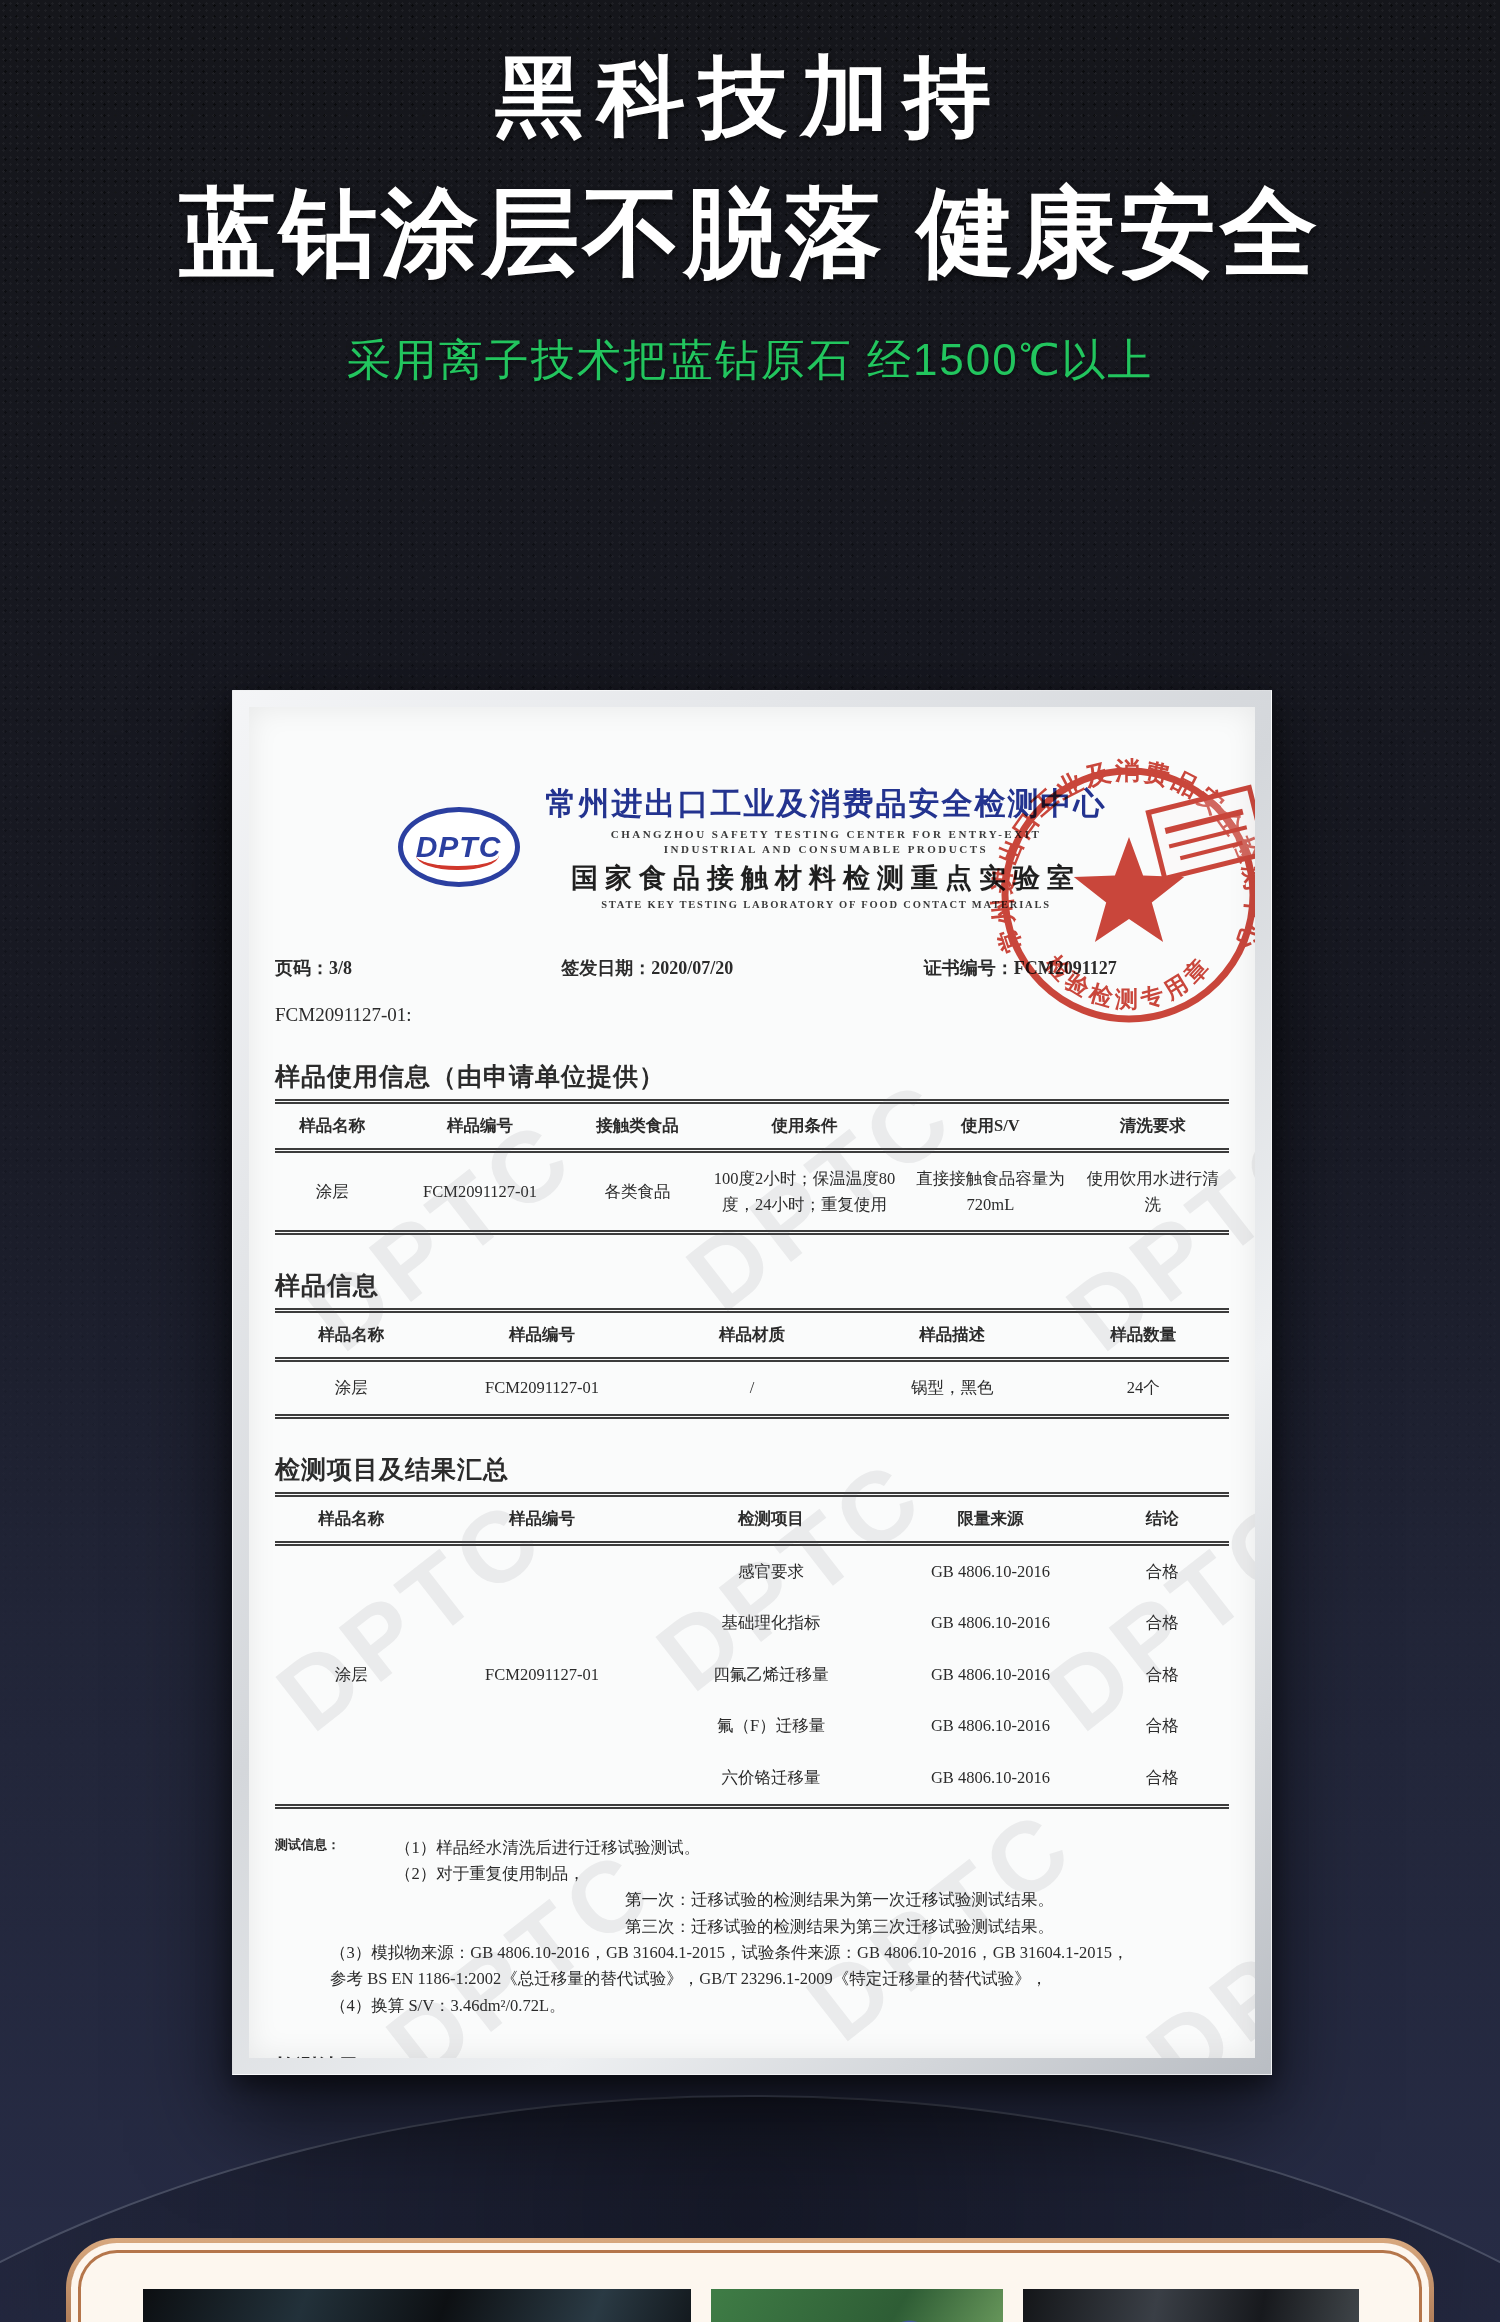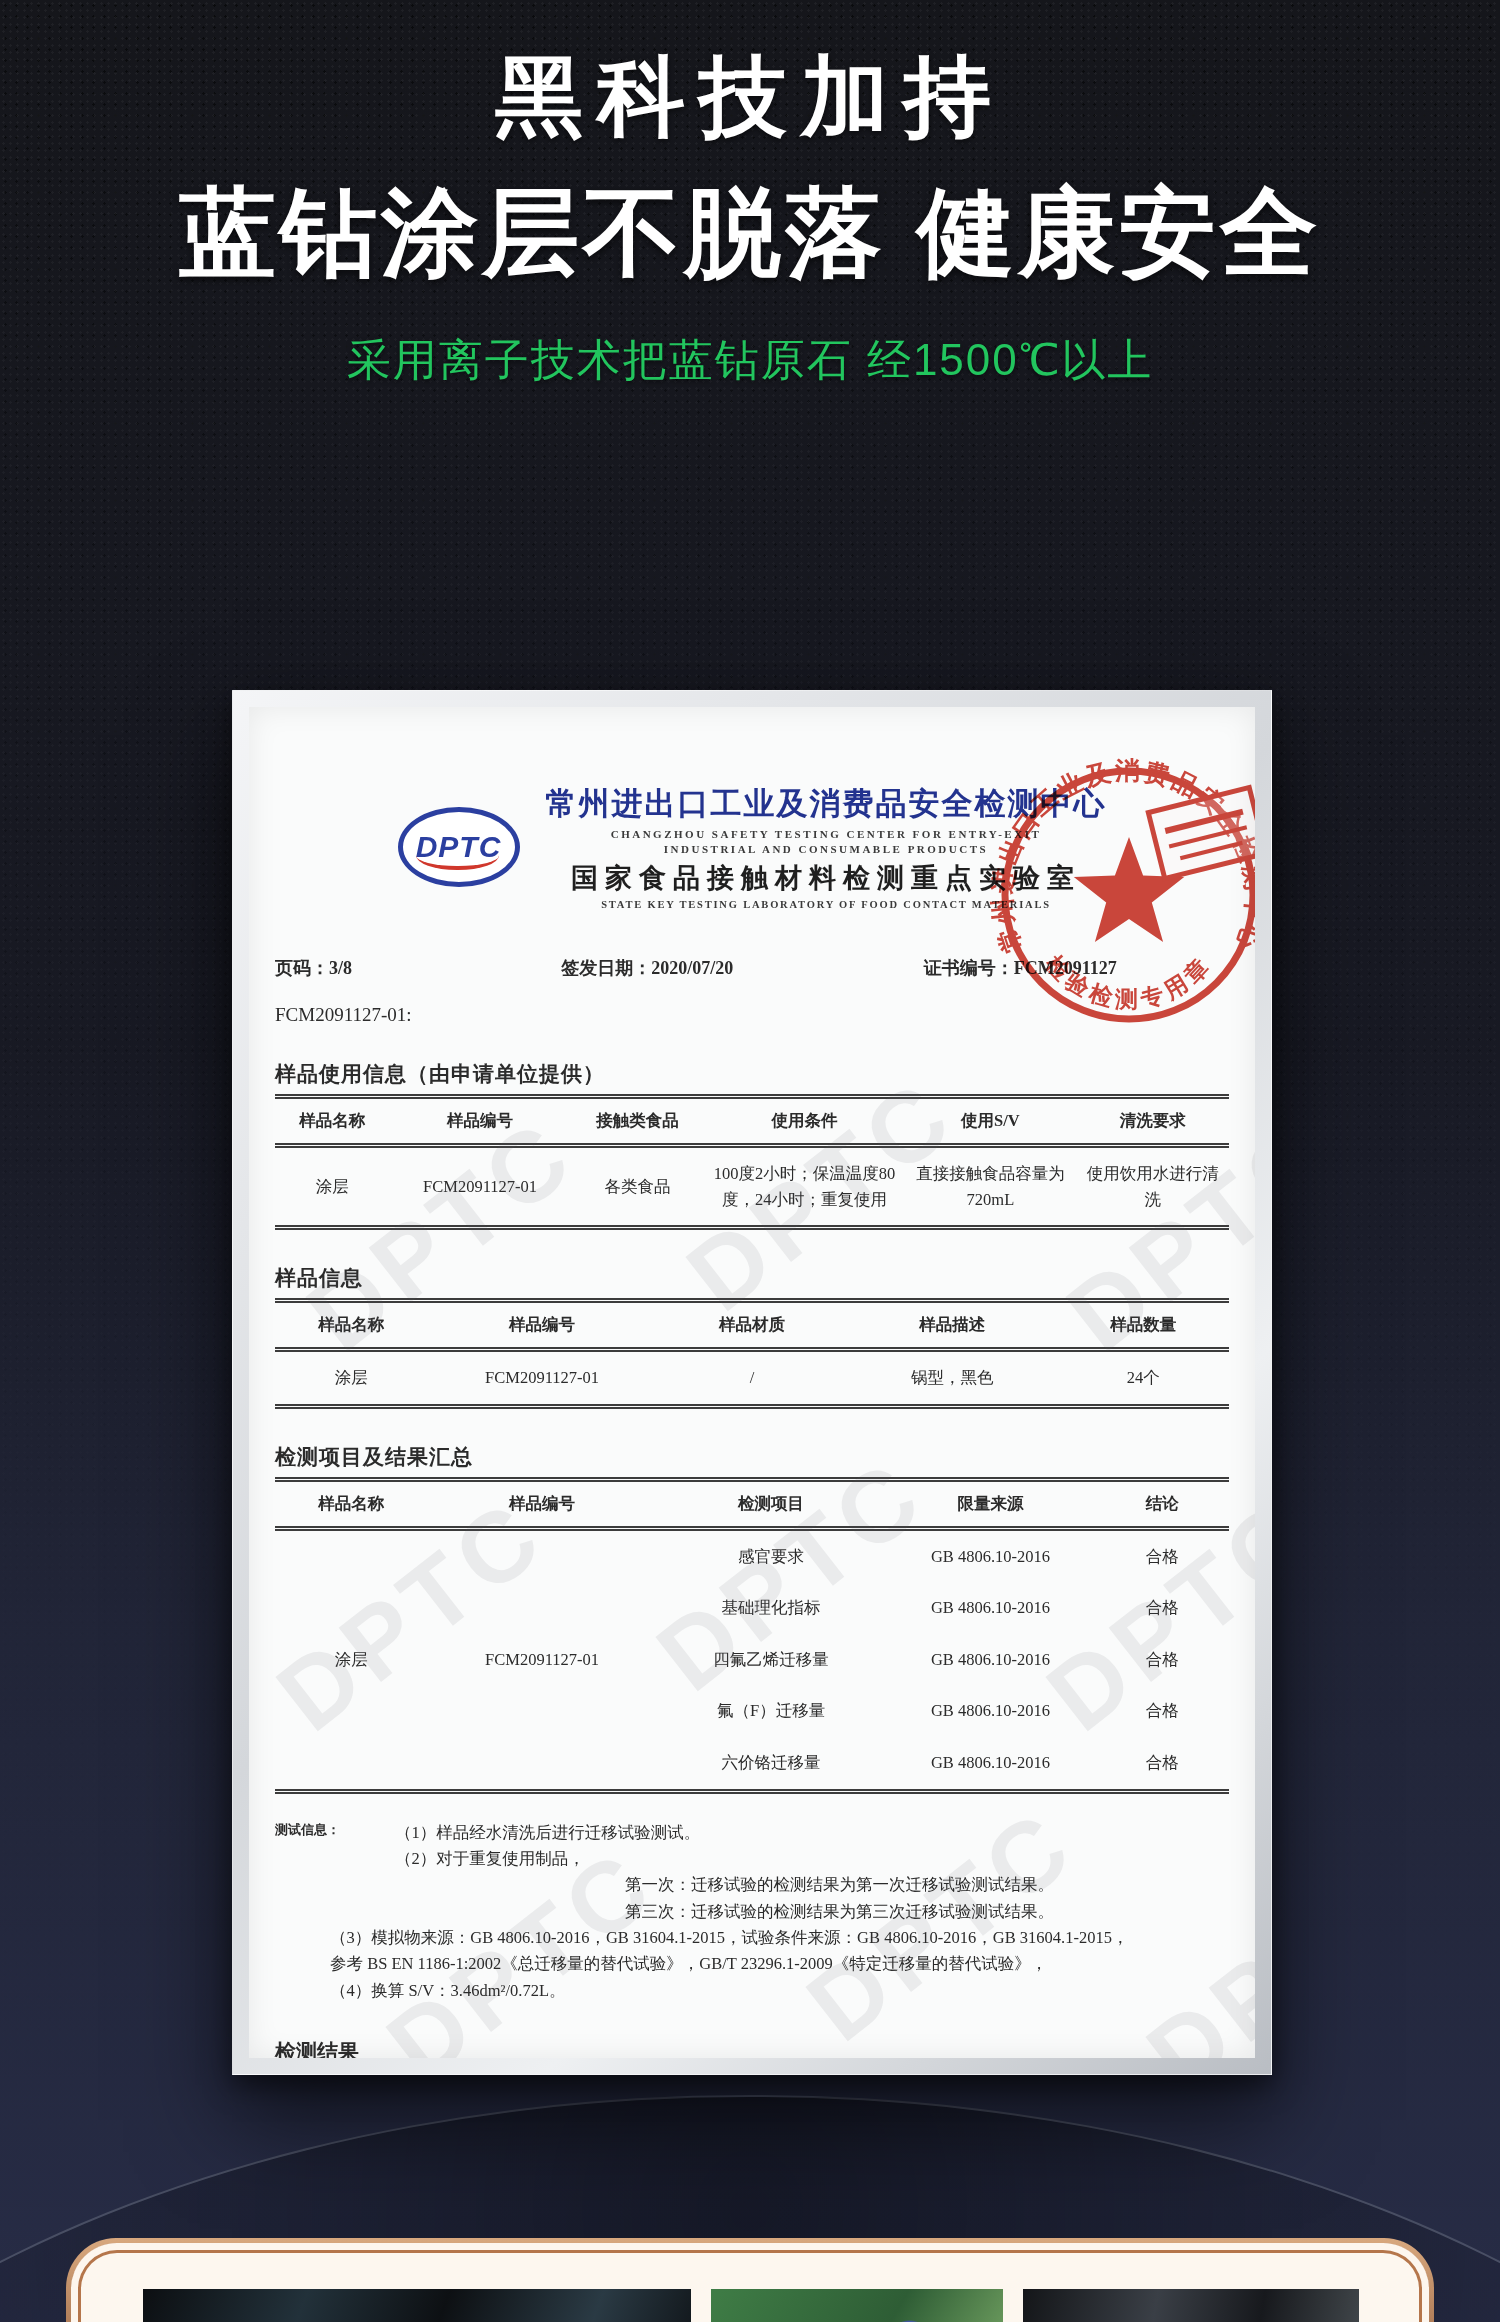--- a/index.html
+++ b/index.html
@@ -47,21 +47,21 @@
   .head-text{ text-align:center; }
   .org-cn{ font-size:31px; font-weight:bold; color:#23338f; letter-spacing:2px; }
   .org-en{ font-size:11px; letter-spacing:2.5px; color:#3a3a3a; margin-top:3px; font-weight:bold; }
   .lab-cn{ font-size:27px; font-weight:bold; color:#1f1f1f; letter-spacing:7px; margin-top:5px; }
   .lab-en{ font-size:10.5px; letter-spacing:1.8px; color:#3a3a3a; margin-top:3px; font-weight:bold; }
   
   .info-row{ display:flex; margin-top:46px; font-size:18px; font-weight:bold; }
   .info-row .c1{ width:30%; } .info-row .c2{ width:38%; } .info-row .c3{ width:32%; }
   .sample-ref{ margin-top:24px; font-size:19px; font-weight:normal; }
   
-  .sec-title{ font-size:21px; font-weight:bold; margin-top:34px; padding-bottom:6px; letter-spacing:1px; }
+  .sec-title{ font-size:25px; font-weight:bold; margin-top:34px; padding-bottom:6px; letter-spacing:1px; }
   table{ width:100%; border-collapse:collapse; font-size:16.5px;
          border-top:5px double #3c3c3c; border-bottom:5px double #3c3c3c; }
   th{ border-bottom:5px double #3c3c3c; font-weight:bold; padding:11px 4px; text-align:center; }
   td{ padding:13px 4px; text-align:center; vertical-align:middle; line-height:1.55; }
   .para{ font-size:16.5px; line-height:1.6; }
   .ti-block{ margin-top:26px; position:relative; }
   .ti-label{ position:absolute; left:0; top:0; font-weight:bold; font-size:13px; }
   .ti-lines{ margin-left:120px; }
   .ti-lines .ind2{ margin-left:230px; }
   .ti-lines .neg{ margin-left:-65px; }

